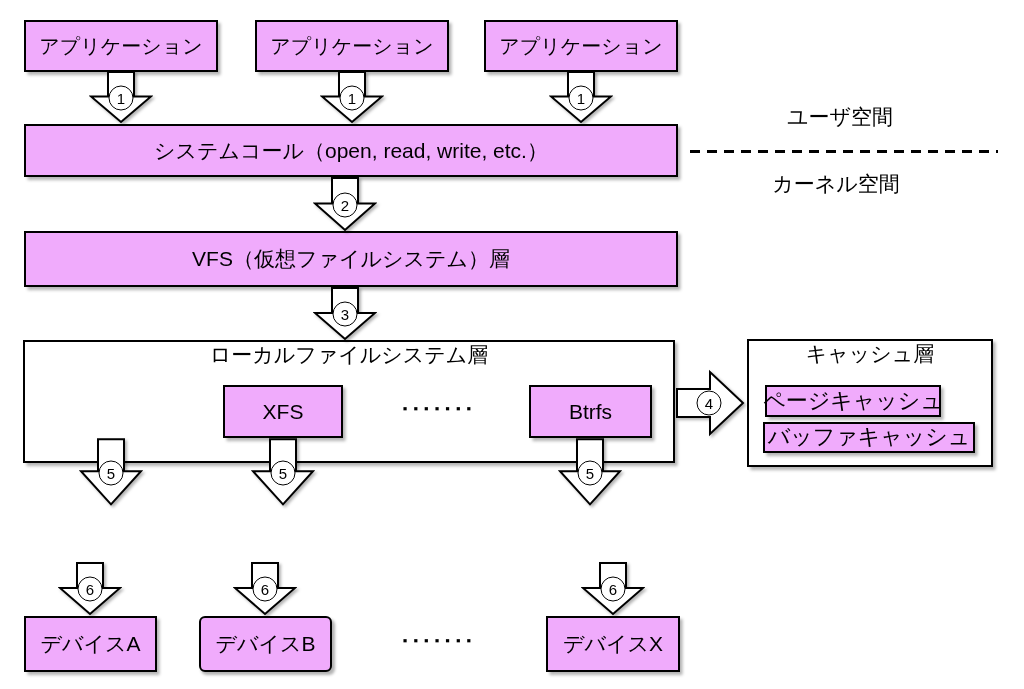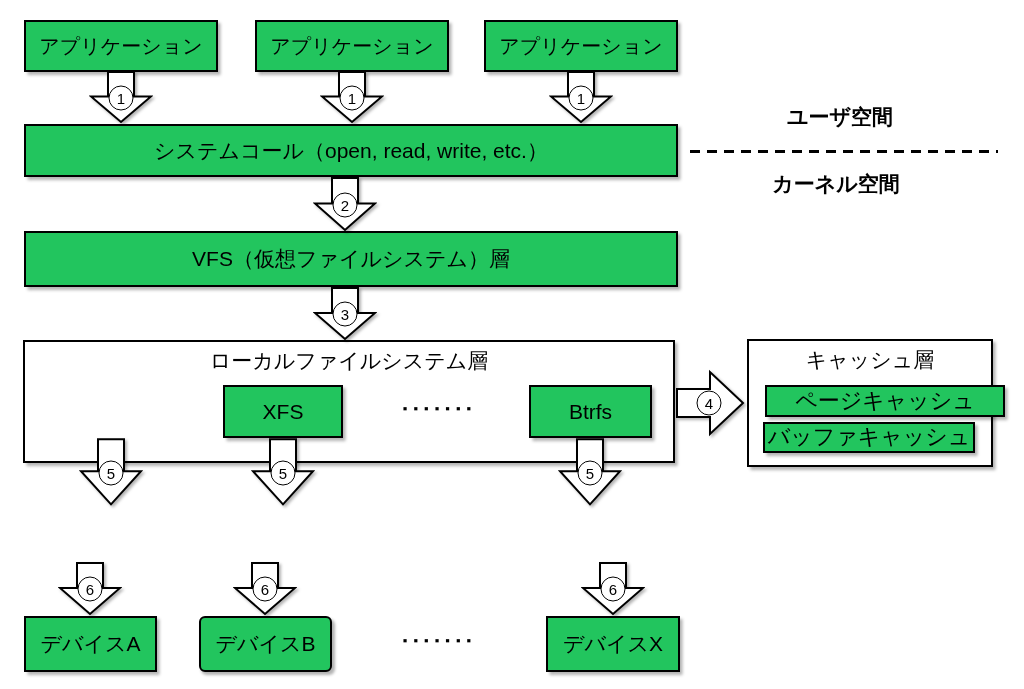--- a/index.html
+++ b/index.html
@@ -1,33 +1,33 @@
 <!DOCTYPE html>
 <html><head>
 <meta charset="utf-8">
 <style>
   html,body{margin:0;padding:0;background:#fff;}
   body{font-family:"Liberation Sans","DejaVu Sans",sans-serif;color:#000;}
   .stage{position:relative;width:1024px;height:689px;background:#fff;overflow:hidden;}
 
   .box{
-    position:absolute;box-sizing:border-box;background:#22c55e;
+    position:absolute;box-sizing:border-box;background:#f0abfc;
     border:2px solid #000;display:flex;align-items:center;justify-content:center;
     font-size:21px;line-height:1.1;white-space:nowrap;
     box-shadow:2.5px 3px 3px rgba(0,0,0,0.30);
   }
   .app{font-size:20px;}
   .frame{
     position:absolute;box-sizing:border-box;background:#fff;border:2px solid #000;
     box-shadow:2.5px 3px 3px rgba(0,0,0,0.30);text-align:center;
   }
-  .frame-title{display:block;margin-top:6px;font-size:21px;line-height:1.2;}
+  .frame-title{display:block;font-size:21px;line-height:1.2;}
   .cacheline{font-size:22px;}
 
-  .flabel{position:absolute;font-size:21px;line-height:1.2;text-align:center;white-space:nowrap;font-weight:bold;}
+  .flabel{position:absolute;font-size:21px;line-height:1.2;text-align:center;white-space:nowrap;}
 
   .dashline{
     position:absolute;height:3px;
     background:repeating-linear-gradient(to right,#000 0 10px,transparent 10px 17px);
   }
 
   .dots{
     position:absolute;font-size:13px;letter-spacing:6px;text-align:center;
     color:#000;white-space:nowrap;line-height:1;
   }
@@ -58,21 +58,21 @@
   <div class="frame" style="left:23px;top:340px;width:652px;height:123px;">
     <span class="frame-title">ローカルファイルシステム層</span>
   </div>
   <div class="box" style="left:529px;top:385px;width:123px;height:53px;">Btrfs</div>
   <div class="box" style="left:223px;top:385px;width:120px;height:53px;">XFS</div>
   <div class="dots" style="left:394px;top:402px;width:92px;">▪▪▪▪▪▪▪</div>
 
   <div class="frame" style="left:747px;top:339px;width:246px;height:128px;">
     <span class="frame-title">キャッシュ層</span>
   </div>
-  <div class="box cacheline" style="left:765px;top:385px;width:240px;height:32px;">ページキャッシュ</div>
+  <div class="box cacheline" style="left:765px;top:385px;width:176px;height:32px;">ページキャッシュ</div>
   <div class="box cacheline" style="left:763px;top:422px;width:212px;height:31px;">バッファキャッシュ</div>
 
   <div class="box app" style="left:24px;top:20px;width:194px;height:52px;">アプリケーション</div>
   <div class="box app" style="left:255px;top:20px;width:194px;height:52px;">アプリケーション</div>
   <div class="box app" style="left:484px;top:20px;width:194px;height:52px;">アプリケーション</div>
 
   <div class="box" style="left:24px;top:616px;width:133px;height:56px;">デバイスA</div>
   <div class="box" style="left:199px;top:616px;width:133px;height:56px;border-radius:6px;">デバイスB</div>
   <div class="box" style="left:546px;top:616px;width:134px;height:56px;">デバイスX</div>
   <div class="dots" style="left:394px;top:634px;width:92px;">▪▪▪▪▪▪▪</div>

